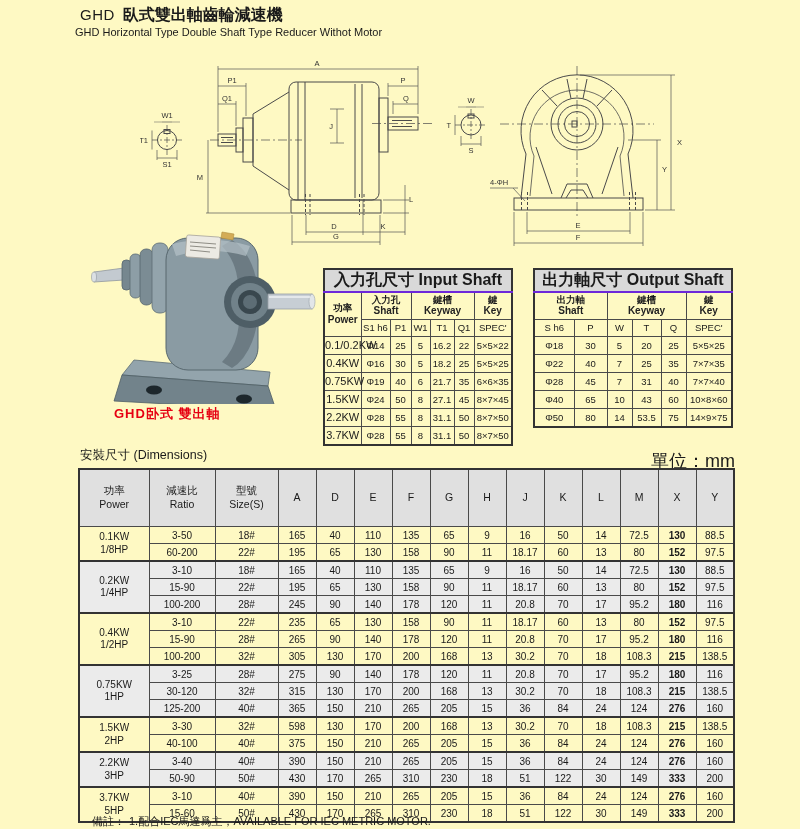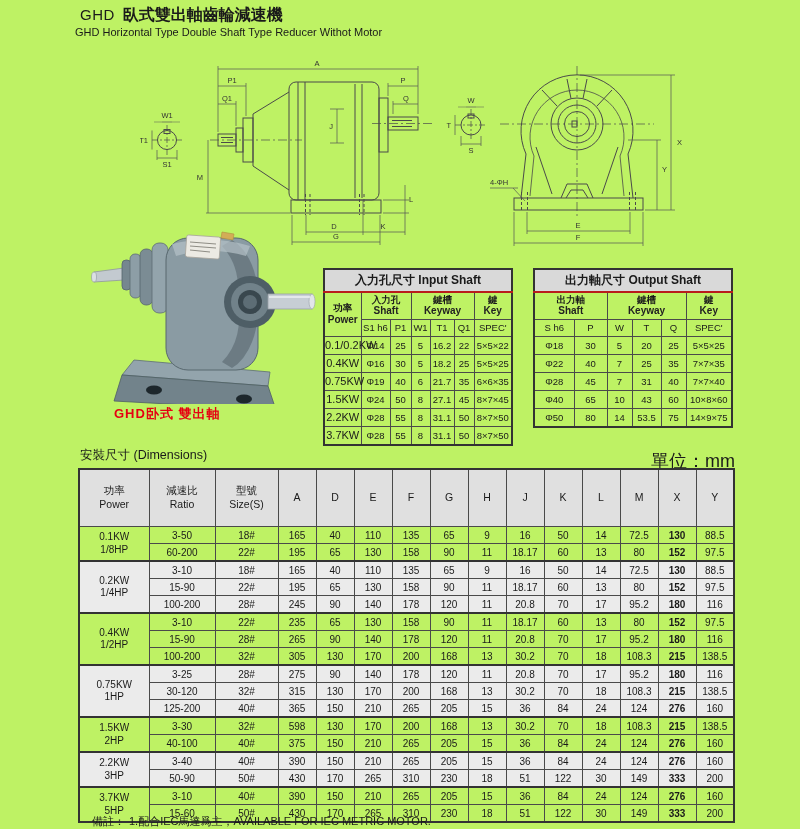--- a/index.html
+++ b/index.html
@@ -1,17 +1,17 @@
 <!DOCTYPE html>
 <html><head>
 <meta charset="utf-8">
 <style>
   html,body { margin:0; padding:0; background:#ffffff; }
   .page {
-    position:relative; width:800px; height:829px; background:#bef264;
+    position:relative; width:800px; height:829px; background:#fef9c3;
     font-family:"Liberation Sans", sans-serif; color:#1a1a1a; overflow:hidden;
   }
   
   .title-line1 { position:absolute; left:80px; top:5px; font-size:15px; }
   .title-line1 .code { font-weight:400; letter-spacing:0.5px; }
   .title-line1 .zh { font-weight:700; font-size:16px; margin-left:8px; }
   .title-line2 { position:absolute; left:75px; top:26px; font-size:11px; font-weight:400; }
 
   
   .svgbox { position:absolute; }
@@ -20,21 +20,21 @@
   #photo       { left:72px;  top:230px; width:262px; height:174px; }
   .photo-caption { position:absolute; left:114px; top:405px; font-size:13px; font-weight:700; color:#e60012; letter-spacing:1px; }
   svg text { font-family:"Liberation Sans", sans-serif; fill:#333; }
 
   
   table { border-collapse:collapse; table-layout:fixed; }
   .shaft-table { position:absolute; top:268px; font-size:9.5px; border:2px solid #333; }
   #input-shaft-table  { left:323px; width:188px; }
   #output-shaft-table { left:533px; width:198px; }
   .shaft-table th, .shaft-table td { border:1px solid #4a4a4a; text-align:center; vertical-align:middle; padding:0; }
-  .shaft-table .t-title { background:#d9d9d9; font-size:12px; font-weight:700; height:21px; border-bottom:2px solid #b91c1c; }
+  .shaft-table .t-title { background:#d9d9d9; font-size:16px; font-weight:700; height:21px; border-bottom:2px solid #6d28d9; }
   .shaft-table .grp { height:27px; font-weight:400; font-size:9.5px; line-height:1.15; }
   .shaft-table .grp .en { font-size:10px; color:#222; }
   .shaft-table .sub th { height:16px; font-weight:400; }
   .shaft-table td { height:17px; }
   #input-shaft-table td:first-child { font-size:11px; }
 
   
   .dims-title { position:absolute; left:80px; top:447px; font-size:12.5px; font-weight:400; }
   .unit-label { position:absolute; left:630px; top:449px; width:105px; text-align:right; font-size:18px; }
   #dims-table { position:absolute; left:78px; top:468px; width:657px; font-size:10px; border:2px solid #333; }

